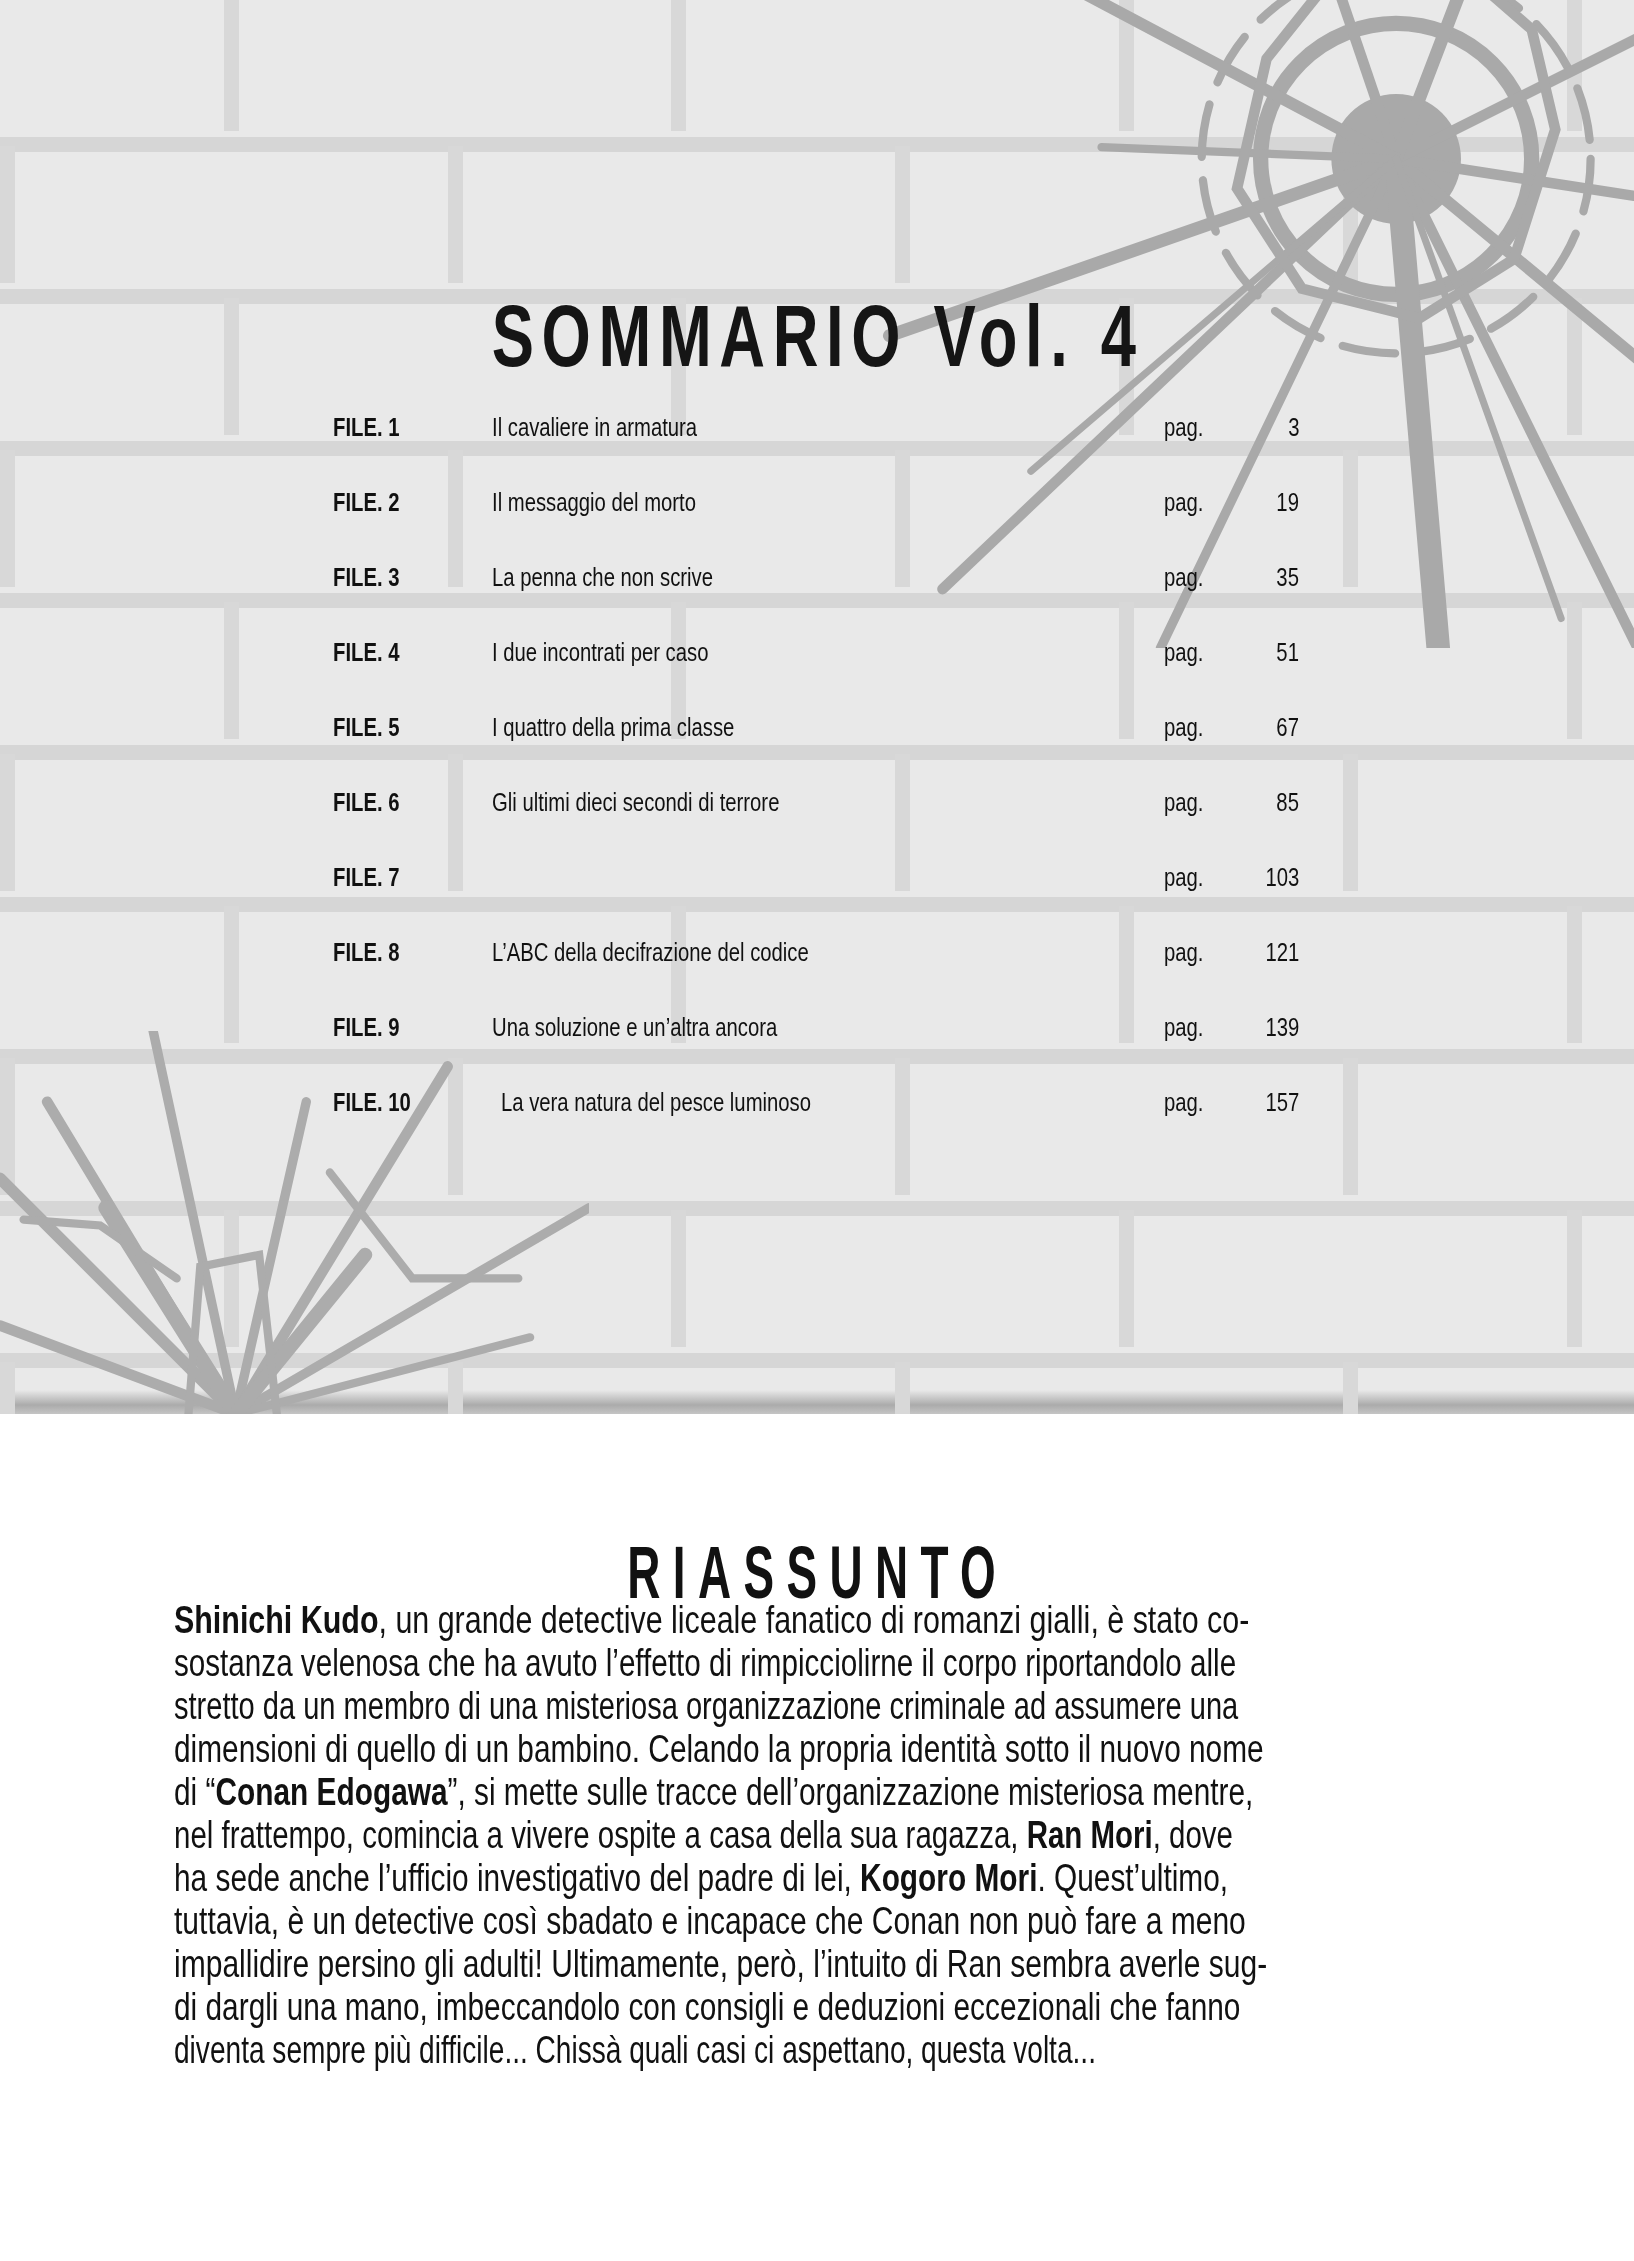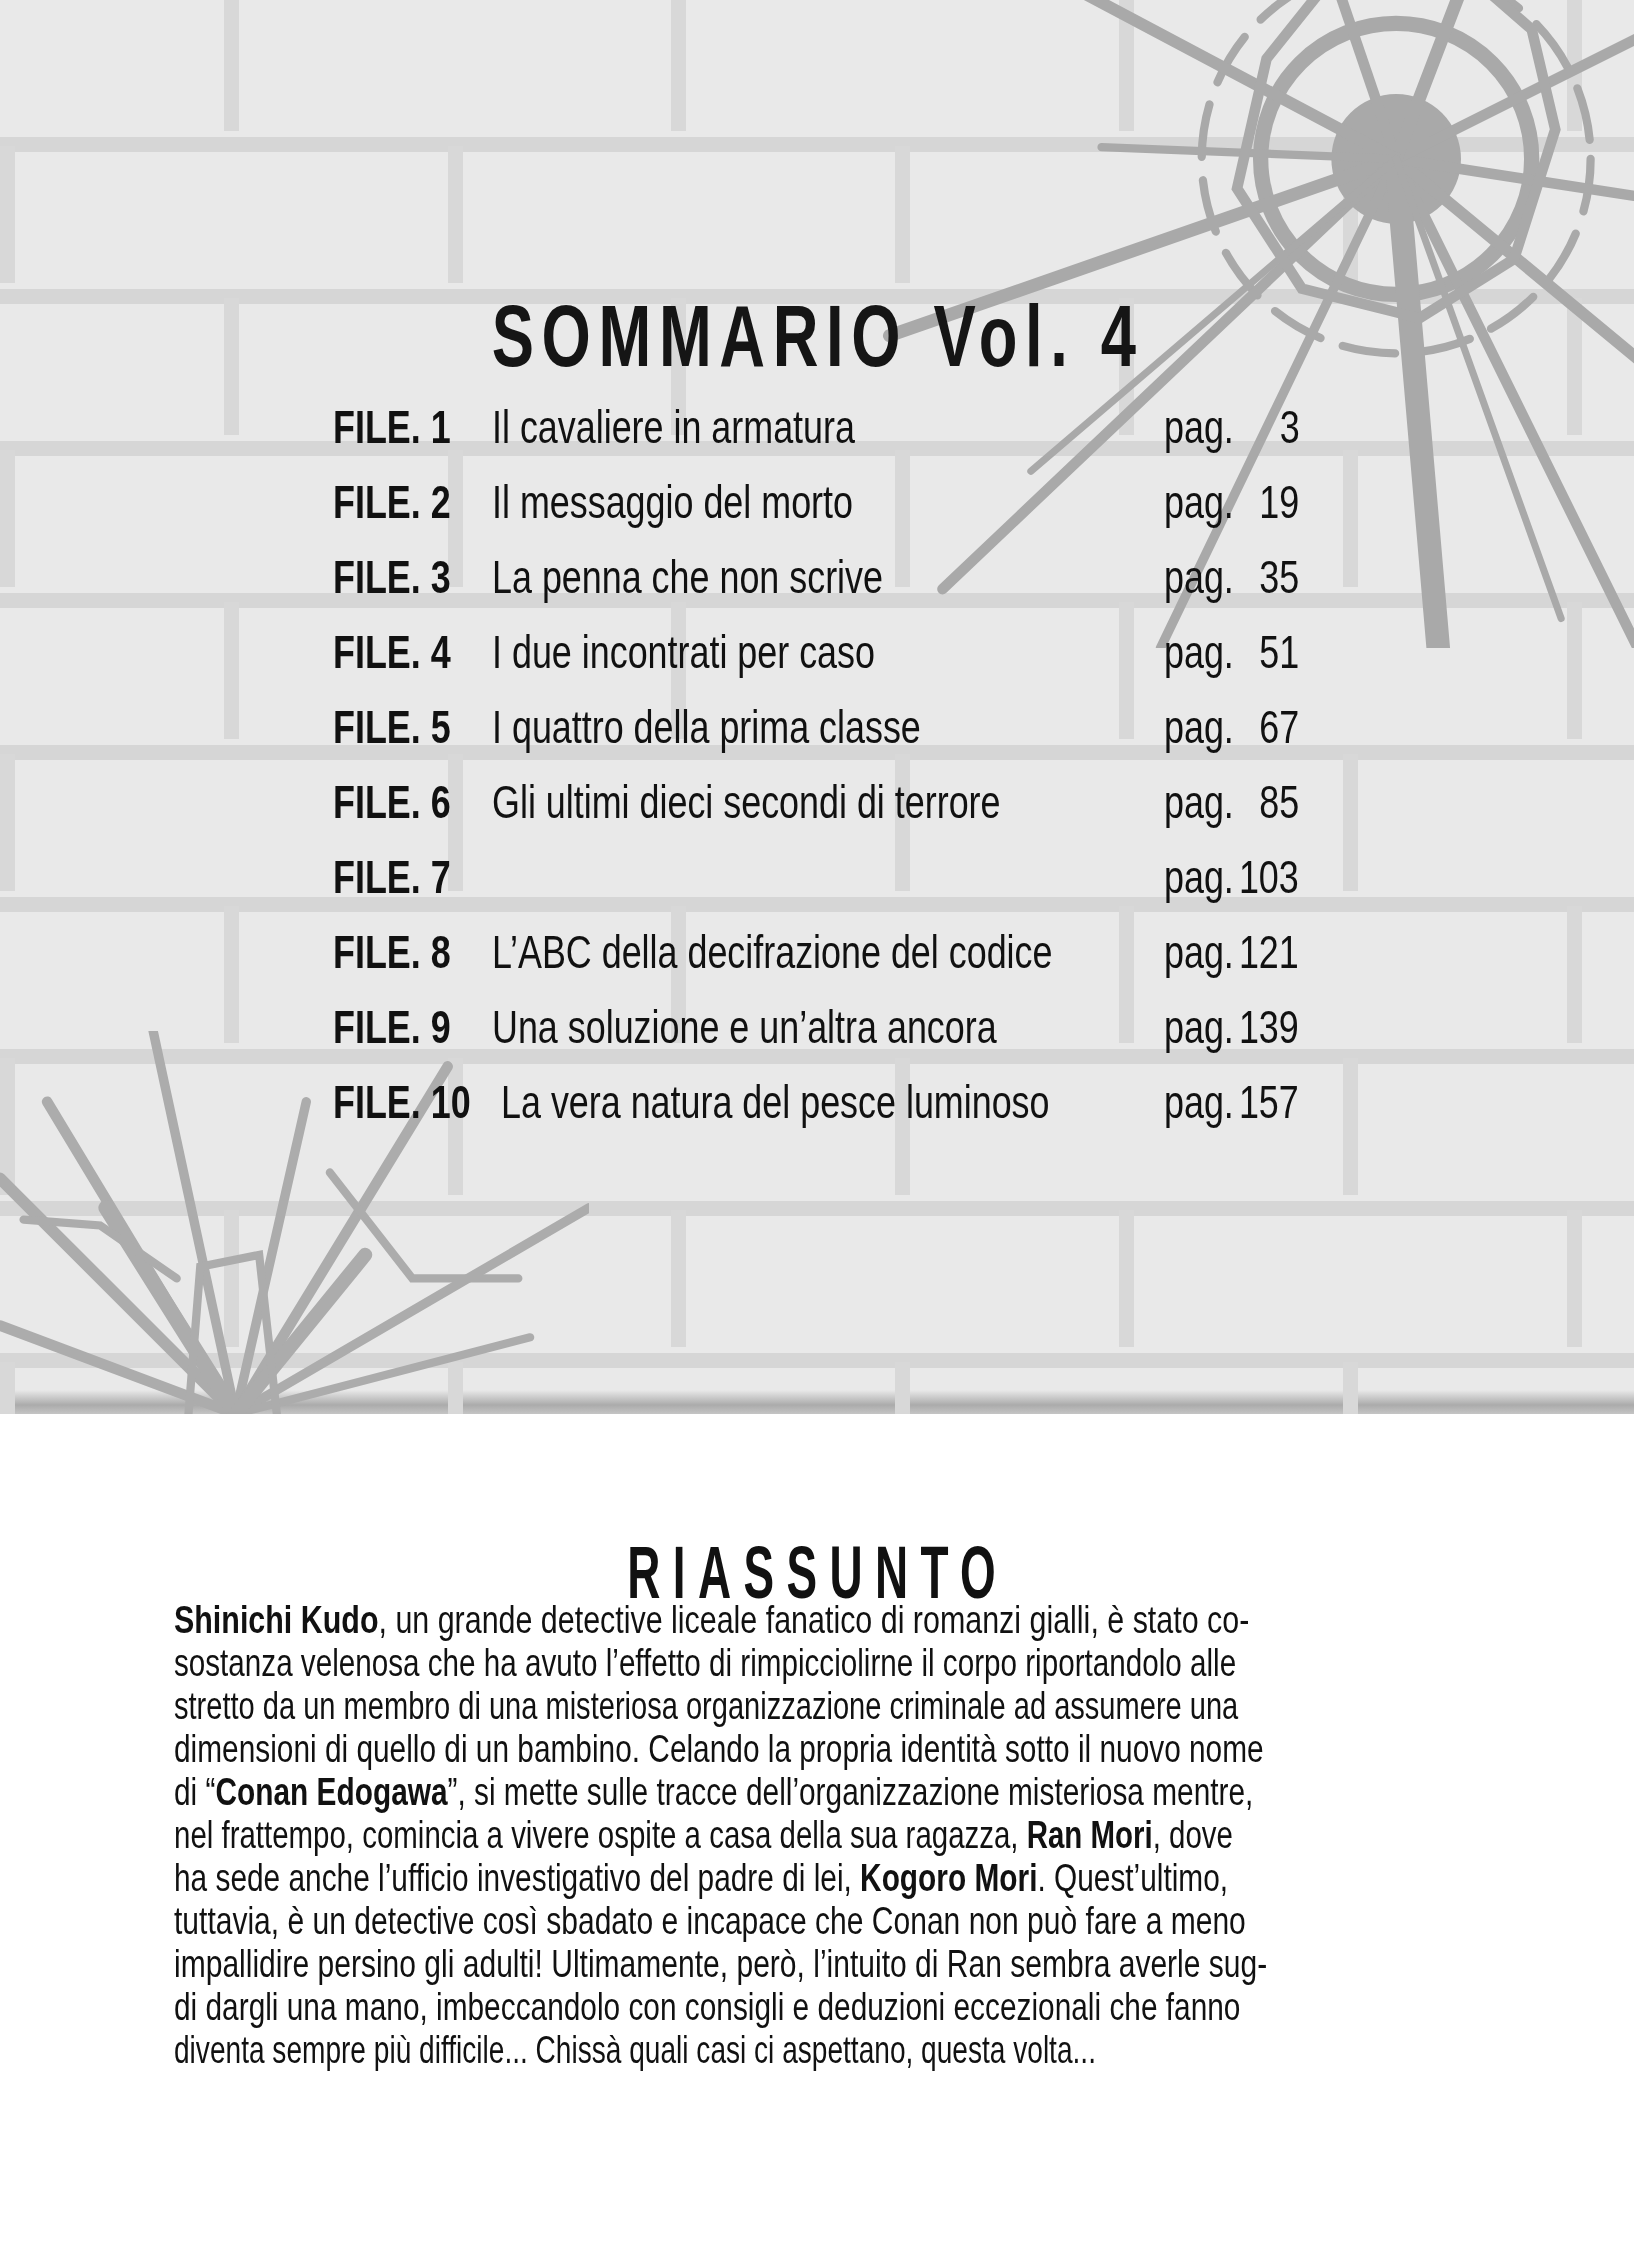--- a/index.html
+++ b/index.html
@@ -31,21 +31,21 @@
     font-family: "Liberation Sans", sans-serif; font-weight: bold;
     font-size: 88px; letter-spacing: 10.6px; line-height: 88px;
     transform: scaleX(0.72); transform-origin: 818px 0;
     color: #151515;
   }
   .toc {
     position: absolute; left: 333px; top: 401px; width: 978px;
   }
   .toc-row {
     position: relative; height: 75px;
-    font-size: 46px; line-height: 53px;
+    font-size: 26px; line-height: 53px;
   }
   .toc-row .cond { display: inline-block; transform: scaleX(0.78); transform-origin: 0 50%; white-space: nowrap; }
   .toc-file { position: absolute; left: 0; top: 0; font-weight: bold; }
   .toc-title { position: absolute; left: 159px; top: 0; }
   .toc-title.wide { left: 168px; }
   .toc-pag { position: absolute; left: 831px; top: 0; }
   .toc-num { position: absolute; right: 11.8px; top: 0; text-align: right; }
   .toc-num .cond { transform-origin: 100% 50%; }
 
   

